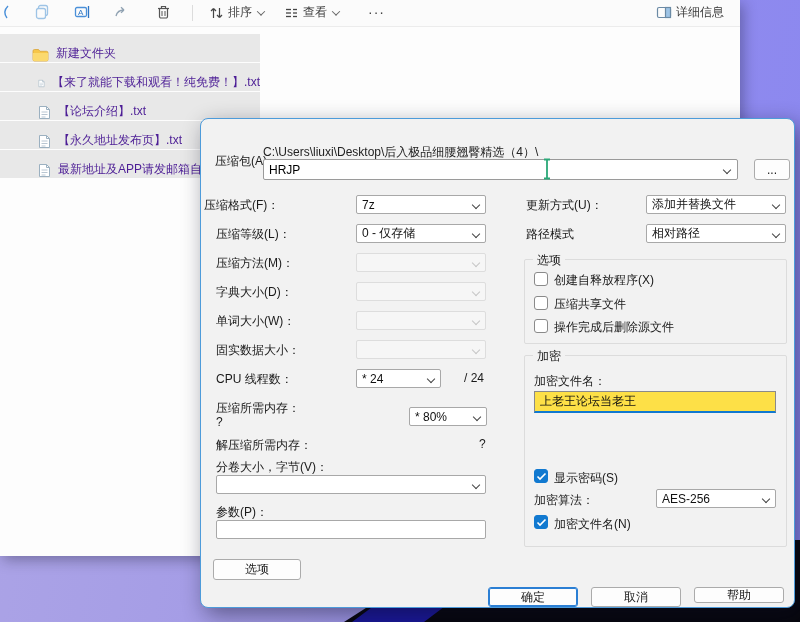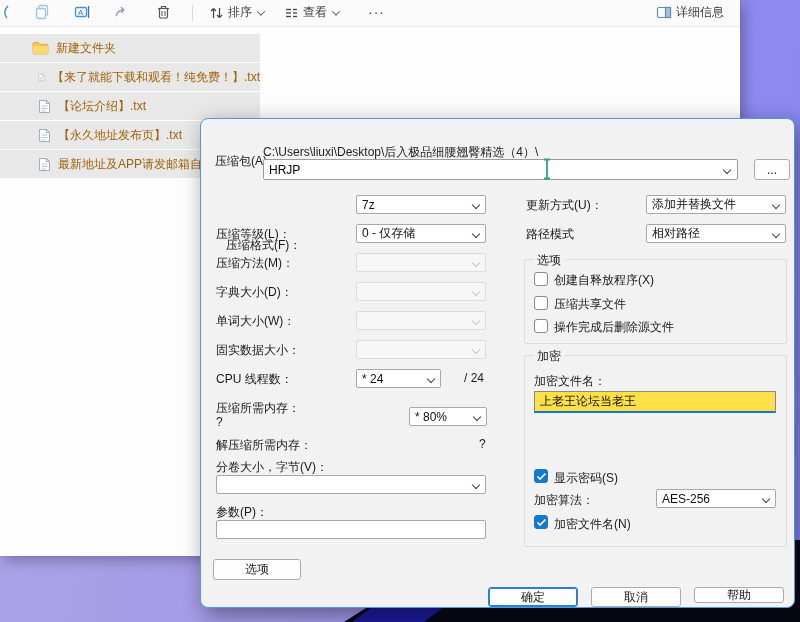--- a/index.html
+++ b/index.html
@@ -23,22 +23,22 @@
   .tb-btn { display:flex; align-items:center; gap:4px; padding:3px 6px; border-radius:4px;
     color:#3a3a3a; font-size:12px; position:absolute; top:1px; }
   .tb-divider { position:absolute; left:192px; top:5px; width:1px; height:16px; background:#dcdcdc; }
   .chev { display:inline-block; width:6px; height:6px; border-right:1.3px solid #666;
     border-bottom:1.3px solid #666; transform:rotate(45deg) translate(-1px,-1px); margin-left:2px; }
   .more-dots { font-size:14px; letter-spacing:1px; color:#444; }
 
   
   .rows { position:absolute; left:0; top:34px; width:260px; }
   .frow { width:260px; height:28px; margin-bottom:1px; background:#e8e8e8;
-    display:flex; align-items:center; padding-left:32px; gap:7px;
-    font-size:12px; color:#a16207; white-space:nowrap; overflow:hidden; }
+    display:flex; align-items:flex-end; padding-left:32px; gap:7px;
+    font-size:12px; color:#4c1d95; white-space:nowrap; overflow:hidden; }
   .frow.indent { padding-left:38px; }
 
   
   .dialog { position:absolute; left:200px; top:118px; width:595px; height:490px;
     background:#f2f2f2; border:1px solid #4d9bda; border-radius:8px;
     box-shadow:5px 7px 22px rgba(10,10,30,.45); overflow:hidden; z-index:5; }
   .titlebar { position:absolute; left:0; top:0; width:100%; height:23px;
     background:linear-gradient(180deg,#2793e4,#117fd6); color:#fff;
     font-size:12px; display:flex; align-items:center; padding:0 8px; }
   .title-close { margin-left:auto; font-size:13px; color:#fff; padding:0 6px; cursor:default; }
@@ -211,21 +211,21 @@
   <div class="dialog">
 
     <div class="dlabel" style="left:14px; top:34px;">压缩包(A)：</div>
     <div class="dlabel" style="left:62px; top:25px; color:#222;">C:\Users\liuxi\Desktop\后入极品细腰翘臀精选（4）\</div>
     <div class="archive-combo">
       <span>HRJP</span>
       <span class="cchev"></span>
     </div>
     <div class="btn" style="left:553px; top:40px; width:36px; height:21px;">...</div>
 
-    <div class="dlabel" style="left:25px; top:78px;margin-top:40px;">压缩格式(F)：</div>
+    <div class="dlabel" style="left:3px; top:78px;">压缩格式(F)：</div>
     <div class="combo" style="left:155px; top:76px; width:130px;">
       <span>7z</span>
         <span class="cchev"></span>
     </div>
 
     <div class="dlabel" style="left:15px; top:107px;">压缩等级(L)：</div>
     <div class="combo" style="left:155px; top:105px; width:130px;">
       <span>0 - 仅存储</span>
         <span class="cchev"></span>
     </div>

